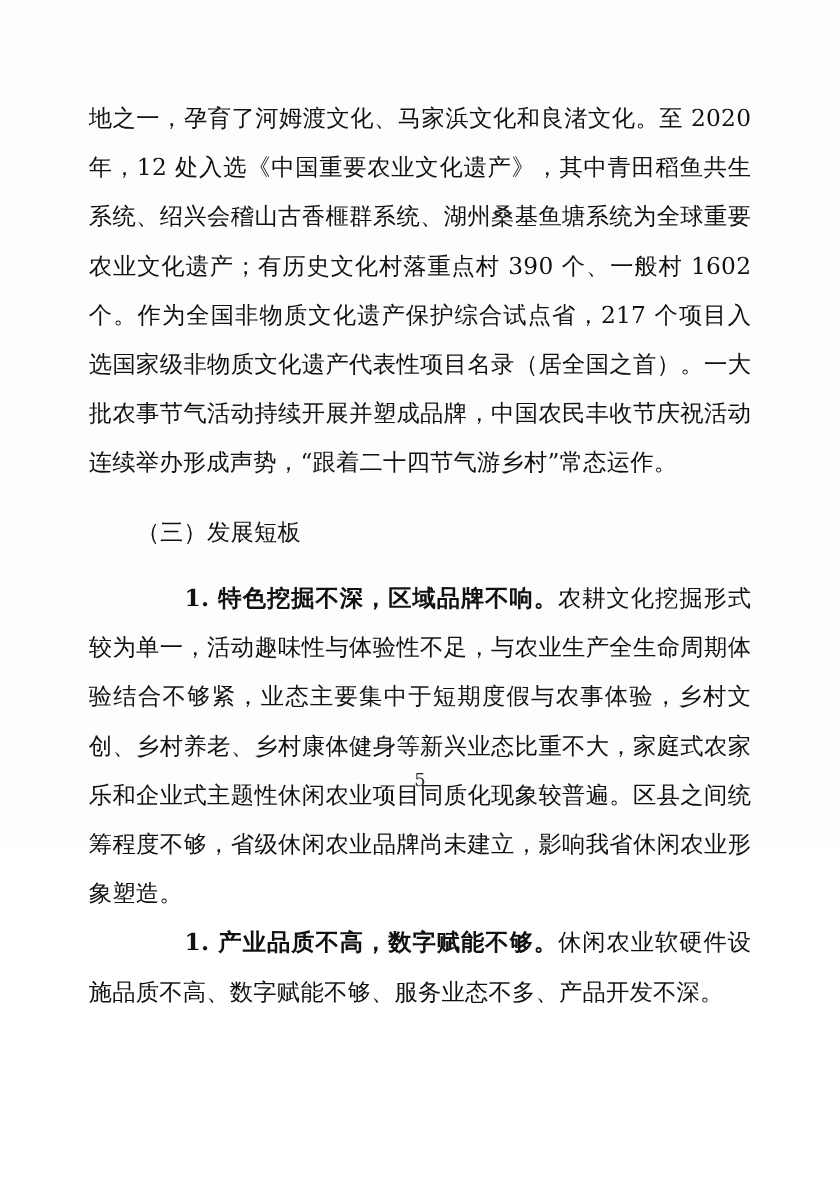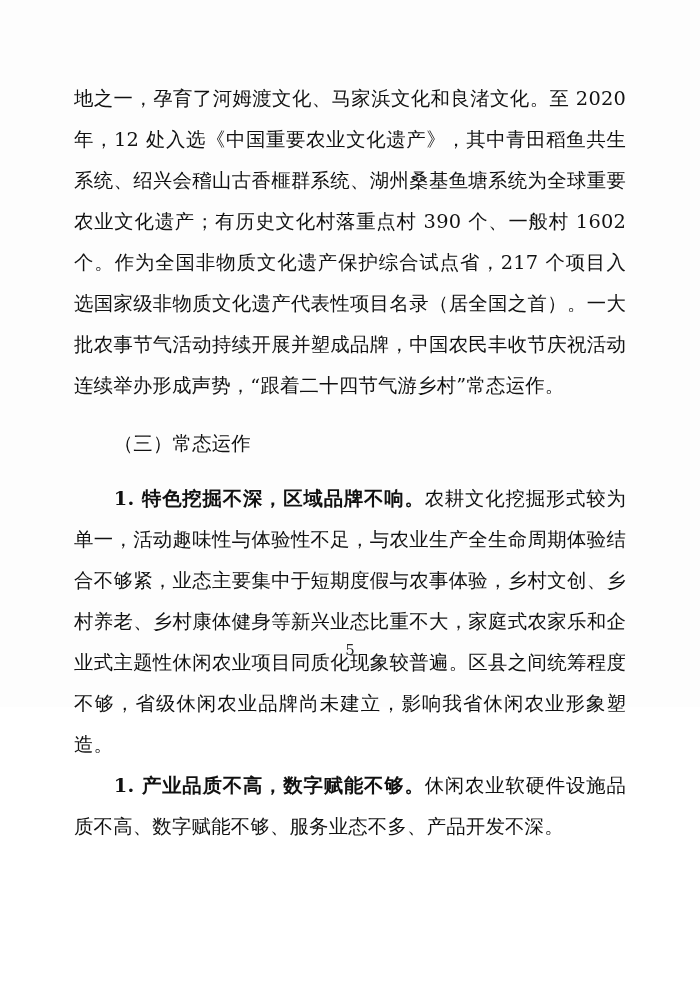--- a/index.html
+++ b/index.html
@@ -41,20 +41,21 @@
     text-indent: 2.05em;
   }
   .spacer-sm {
     height: 17px;
   }
   .spacer-md {
     height: 14px;
   }
   .bold {
     font-weight: bold;
+    margin-left: 40px;
   }
   .page-number {
     position: absolute;
     left: 0;
     right: 0;
     bottom: 48px;
     text-align: center;
     font-size: 15px;
     color: #222222;
     font-family: "DejaVu Serif", "Liberation Serif", serif;
@@ -63,21 +64,21 @@
 </head>
 <body>
 
 <div class="page">
   <div class="doc-body">
 
     <p class="para">地之一，孕育了河姆渡文化、马家浜文化和良渚文化。至 2020 年，12 处入选《中国重要农业文化遗产》，其中青田稻鱼共生系统、绍兴会稽山古香榧群系统、湖州桑基鱼塘系统为全球重要农业文化遗产；有历史文化村落重点村 390 个、一般村 1602 个。作为全国非物质文化遗产保护综合试点省，217 个项目入选国家级非物质文化遗产代表性项目名录（居全国之首）。一大批农事节气活动持续开展并塑成品牌，中国农民丰收节庆祝活动连续举办形成声势，“跟着二十四节气游乡村”常态运作。</p>
 
     <div class="spacer-sm"></div>
 
-    <p class="para indent2">（三）常态运作</p>
+    <p class="para indent2">（三）发展短板</p>
 
     <div class="spacer-md"></div>
 
 
     <p class="para indent2"><span class="bold">1. 特色挖掘不深，区域品牌不响。</span><span>农耕文化挖掘形式较为单一，活动趣味性与体验性不足，与农业生产全生命周期体验结合不够紧，业态主要集中于短期度假与农事体验，乡村文创、乡村养老、乡村康体健身等新兴业态比重不大，家庭式农家乐和企业式主题性休闲农业项目同质化现象较普遍。区县之间统筹程度不够，省级休闲农业品牌尚未建立，影响我省休闲农业形象塑造。</span></p>
 
     <p class="para indent2"><span class="bold">1. 产业品质不高，数字赋能不够。</span><span>休闲农业软硬件设施品质不高、数字赋能不够、服务业态不多、产品开发不深。</span></p>
 
   </div>
 

